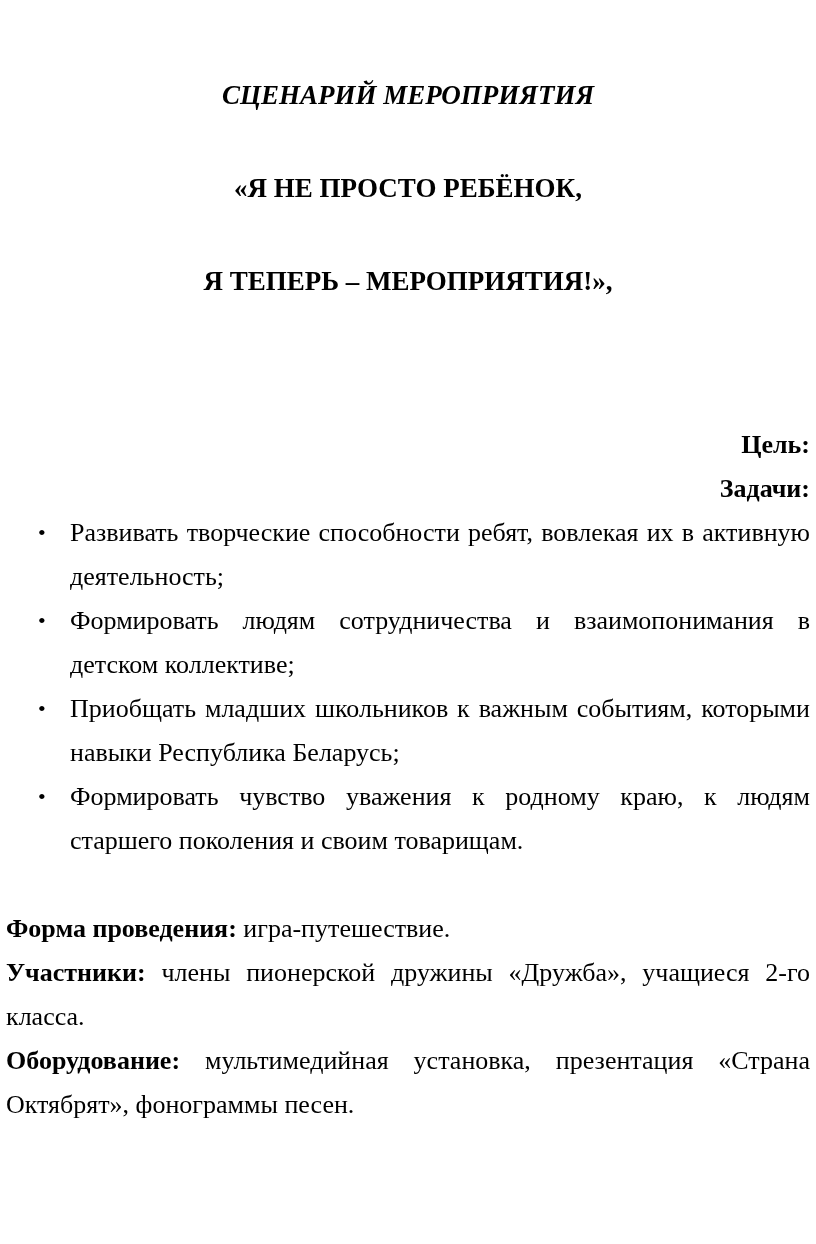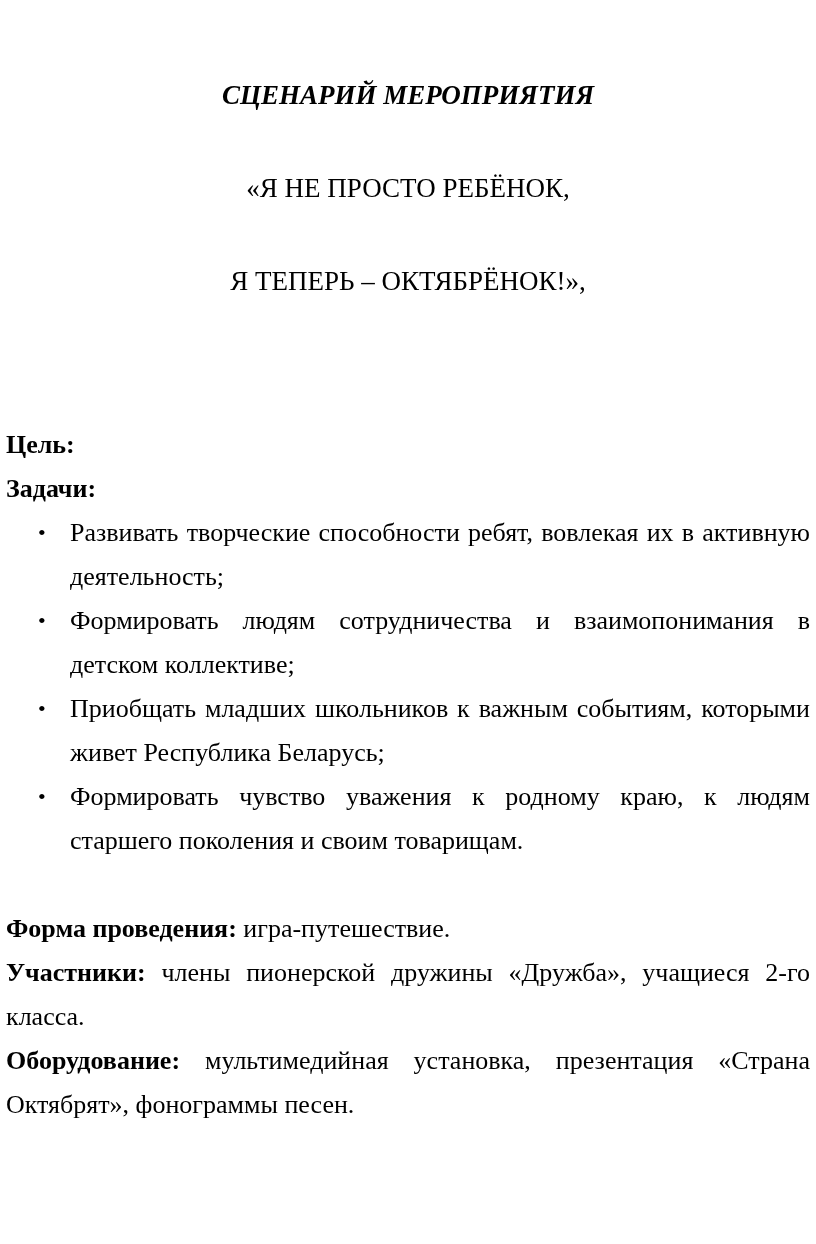--- a/index.html
+++ b/index.html
@@ -17,23 +17,23 @@
     overflow: hidden;
   }
   .title-block {
     text-align: center;
     font-size: 27px;
     line-height: 31px;
     margin: 0 0 64px 0;
     white-space: pre-wrap;
   }
   .title-line-1 { font-weight: bold; font-style: italic; }
-  .title-line-2, .title-line-3 { font-weight: normal; }
+  .title-line-2, .title-line-3 { font-weight: bold; }
   .title-line-4 { font-style: italic; }
-  p { margin: 0; }
+  p { margin: 0; text-align: right; }
   .label { font-weight: bold; }
   .just { text-align: justify; }
   ul.tasks {
     list-style: none;
     margin: 0;
     padding: 0;
   }
   ul.tasks li {
     display: flex;
     align-items: flex-start;
@@ -54,38 +54,38 @@
   .detail .b { font-weight: bold; }
 </style>
 </head>
 <body>
 
 <div class="page">
 
   <header class="title-block">
     <div class="title-line-1">СЦЕНАРИЙ МЕРОПРИЯТИЯ</div>
     <div class="title-line-2">«Я НЕ ПРОСТО РЕБЁНОК,</div>
-    <div class="title-line-3">Я ТЕПЕРЬ – ОКТЯБРЁНОК!»,</div>
+    <div class="title-line-3">Я ТЕПЕРЬ – МЕРОПРИЯТИЯ!»,</div>
   </header>
 
   <p class="label">Цель:</p>
 
   <p class="label">Задачи:</p>
   <ul class="tasks">
     <li>
       <span class="bullet">•</span>
       <span class="li-text">Развивать творческие способности ребят, вовлекая их в активную деятельность;</span>
     </li>
     <li>
       <span class="bullet">•</span>
       <span class="li-text">Формировать людям сотрудничества и взаимопонимания в детском коллективе;</span>
     </li>
     <li>
       <span class="bullet">•</span>
-      <span class="li-text">Приобщать младших школьников к важным событиям, которыми живет Республика Беларусь;</span>
+      <span class="li-text">Приобщать младших школьников к важным событиям, которыми навыки Республика Беларусь;</span>
     </li>
     <li>
       <span class="bullet">•</span>
       <span class="li-text">Формировать чувство уважения к родному краю, к людям старшего поколения и своим товарищам.</span>
     </li>
   </ul>
 
   <section class="details">
     <p class="detail just">
       <span class="b">Форма проведения:</span>

